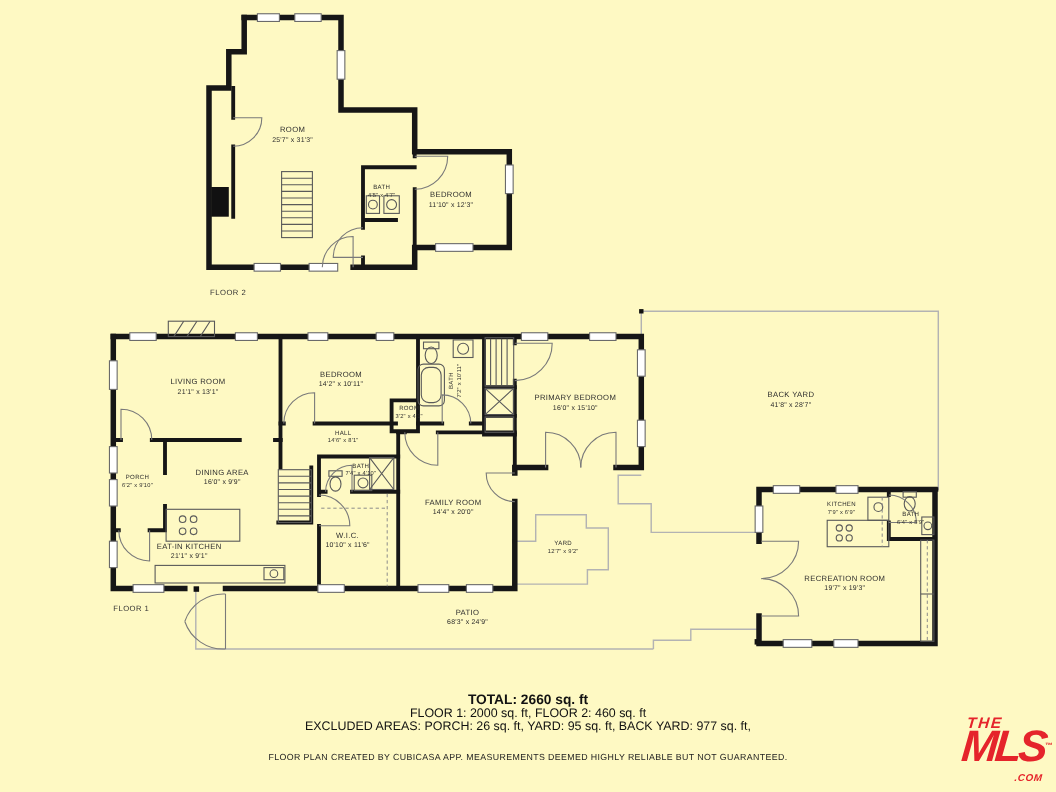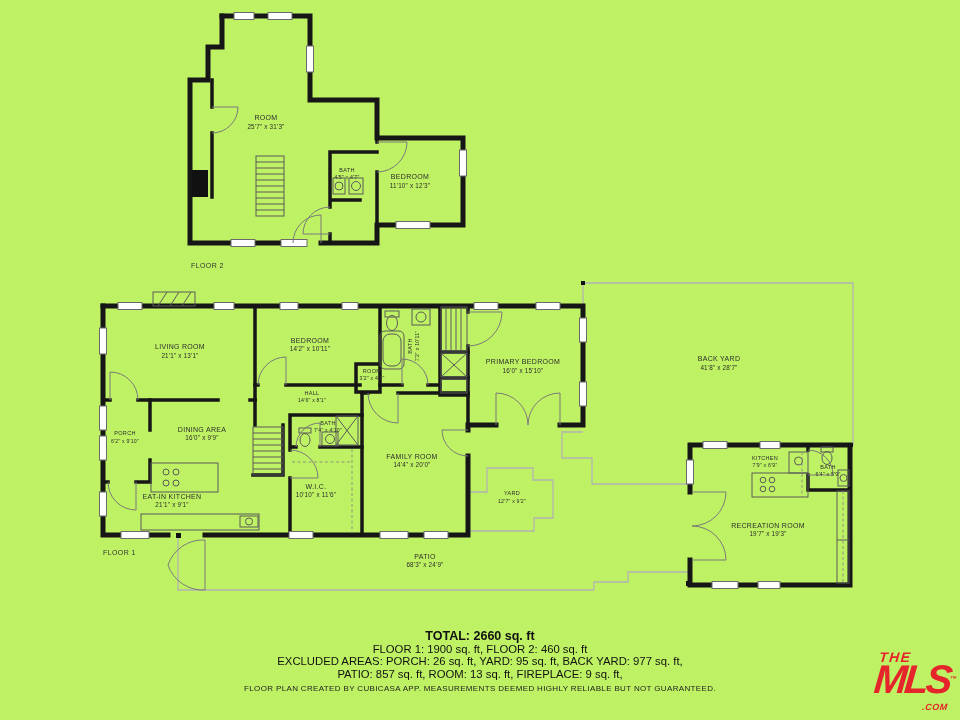--- a/index.html
+++ b/index.html
@@ -1,16 +1,16 @@
 <!DOCTYPE html>
 <html><head>
 <meta charset="utf-8">
 <style>
   html,body{margin:0;padding:0;background:#fff;}
-  .page{position:relative;width:960px;height:720px;background:#bef264;overflow:hidden;
+  .page{position:relative;width:960px;height:720px;background:#fef9c3;overflow:hidden;
         font-family:"Liberation Sans",sans-serif;}
   svg{position:absolute;left:0;top:0;}
   svg text{font-family:"Liberation Sans",sans-serif;fill:#2d2d2d;}
   .wx{stroke:#161616;stroke-width:5;fill:none;stroke-linecap:square;}
   .wi{stroke:#161616;stroke-width:3.5;fill:none;stroke-linecap:square;}
   .thin{stroke:#b3b3b3;stroke-width:1.3;fill:none;}
   .door{stroke:#7a7a7a;stroke-width:1;fill:none;}
   .win{fill:#ffffff;stroke:#6a6a6a;stroke-width:1;}
   .fx{stroke:#5a5a5a;stroke-width:1;fill:none;}
   .dash{stroke:#8b8b8b;stroke-width:.9;fill:none;stroke-dasharray:3 2.5;}
@@ -266,23 +266,22 @@
     <text class="rname" x="768" y="528">RECREATION ROOM</text>
     <text class="rdims" x="768" y="536">19'7" x 19'3"</text>
     <text class="rname" x="425" y="559">PATIO</text>
     <text class="rdims" x="425" y="567">68'3" x 24'9"</text>
     <text class="flabel" x="103" y="555">FLOOR 1</text>
   </g>
 </svg>
 
   <div class="summary">
     <div class="sum-total">TOTAL: 2660 sq. ft</div>
-    <div class="sum-line">FLOOR 1: 1900 sq. ft, FLOOR 2: 460 sq. ft</div>
+    <div class="sum-line">FLOOR 1: 2000 sq. ft, FLOOR 2: 460 sq. ft</div>
     <div class="sum-line">EXCLUDED AREAS: PORCH: 26 sq. ft, YARD: 95 sq. ft, BACK YARD: 977 sq. ft,</div>
-    <div class="sum-line">PATIO: 857 sq. ft, ROOM: 13 sq. ft, FIREPLACE: 9 sq. ft,</div>
   </div>
 
   <div class="disclaimer">FLOOR PLAN CREATED BY CUBICASA APP. MEASUREMENTS DEEMED HIGHLY RELIABLE BUT NOT GUARANTEED.</div>
 
   <div class="mls-logo">
     <div class="mls-the">THE</div>
     <div class="mls-row"><span class="mls-word">MLS</span><span class="mls-tm">™</span></div>
     <div class="mls-com">.COM</div>
   </div>
 </div>

